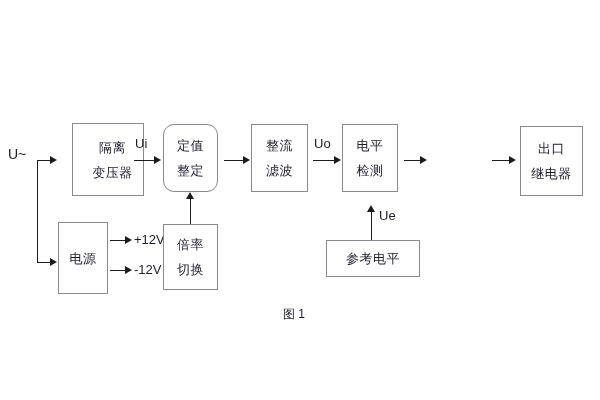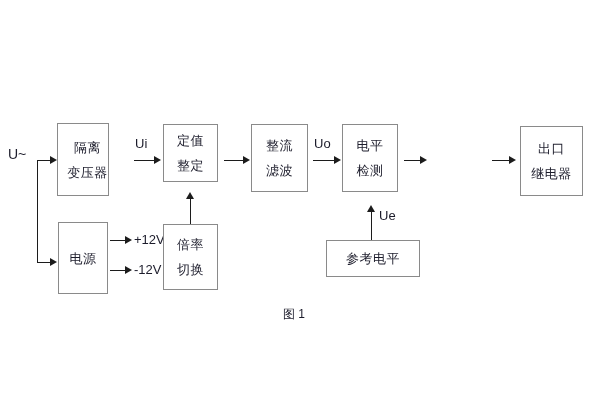--- a/index.html
+++ b/index.html
@@ -99,30 +99,30 @@
 
   <div class="hline" style="left:37px; top:160px; width:13px;"></div>
   <div class="vline" style="left:37px; top:160px; height:102px;"></div>
 
   <div class="hline" style="left:37px; top:160px; width:13px;"></div>
   <div class="arrowhead right" style="left:50px; top:156px;"></div>
 
   <div class="hline" style="left:37px; top:262px; width:13px;"></div>
   <div class="arrowhead right" style="left:50px; top:258px;"></div>
 
-  <div class="block" style="left:57px; top:123px; width:52px; height:73px;padding-left:9px;">
+  <div class="block" style="left:72px; top:123px; width:72px; height:73px;padding-left:9px;">
     <span class="ln">隔离</span>
     <span class="ln">变压器</span>
   </div>
 
   <div class="lbl" style="left:135px; top:137px;">Ui</div>
   <div class="hline" style="left:134px; top:160px; width:20px;"></div>
   <div class="arrowhead right" style="left:154px; top:156px;"></div>
 
-  <div class="block" style="left:163px; top:124px; width:55px; height:58px;">
+  <div class="block" style="left:163px; top:124px; width:55px; height:68px;border-radius:11px;">
     <span class="ln">定值</span>
     <span class="ln">整定</span>
   </div>
 
   <div class="hline" style="left:224px; top:160px; width:19px;"></div>
   <div class="arrowhead right" style="left:243px; top:156px;"></div>
 
   <div class="block" style="left:251px; top:124px; width:57px; height:68px;">
     <span class="ln">整流</span>
     <span class="ln">滤波</span>

